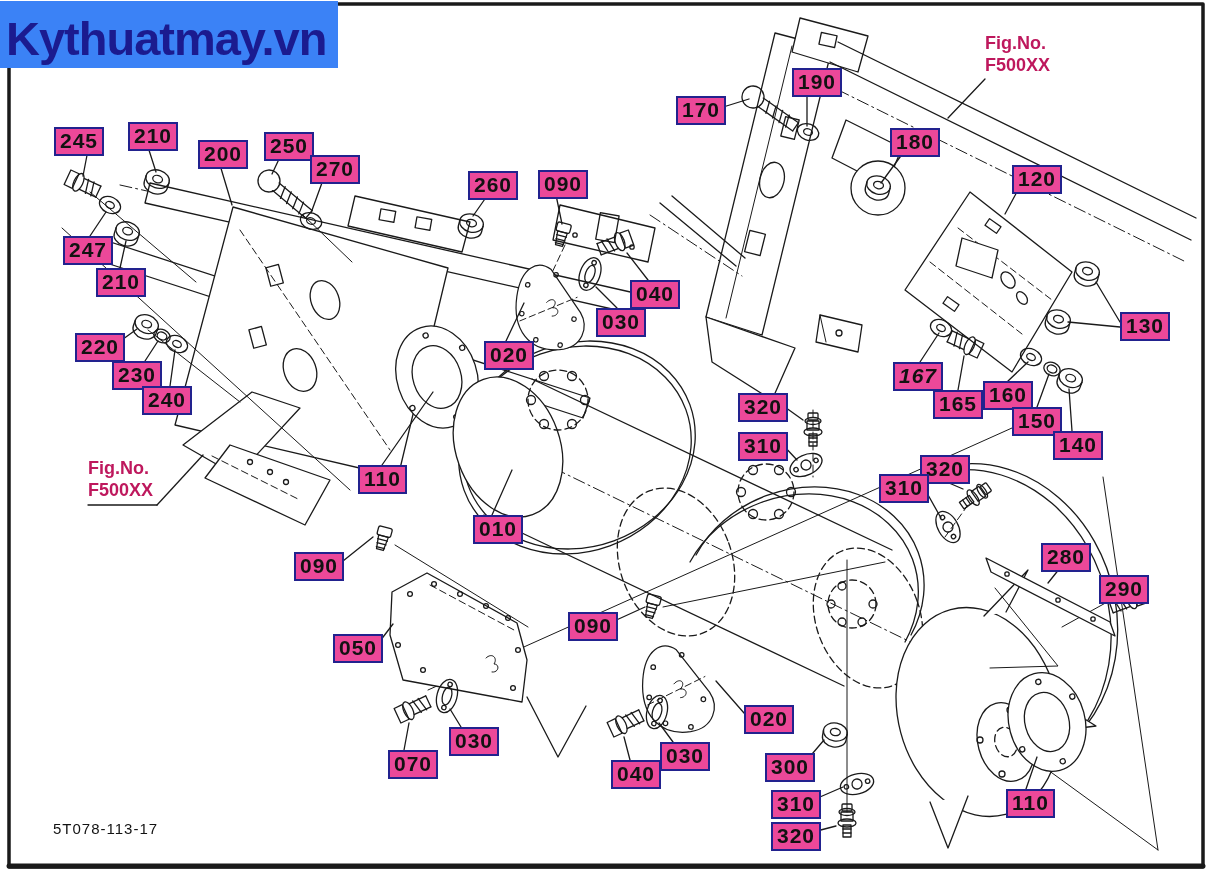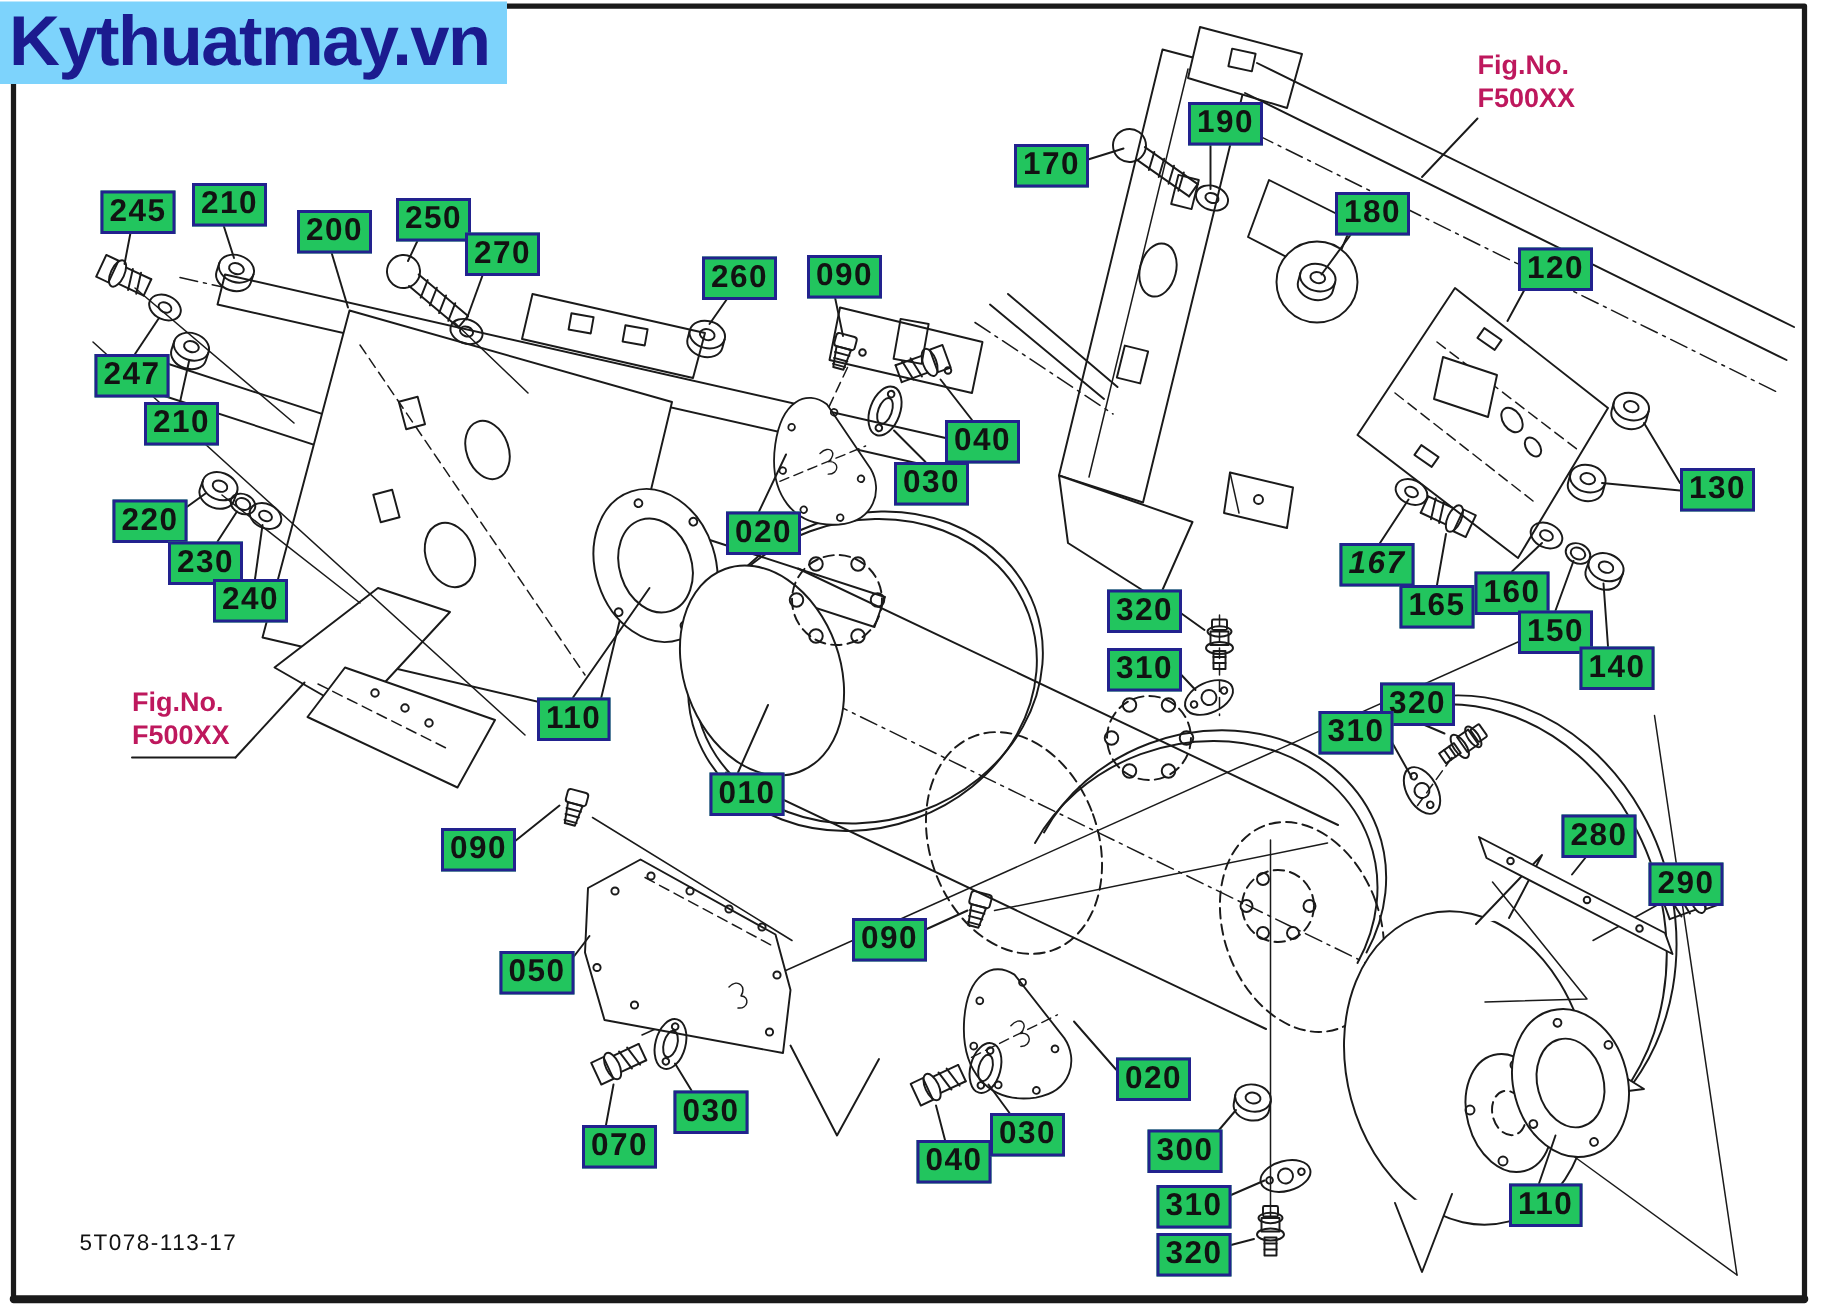--- a/index.html
+++ b/index.html
@@ -8,27 +8,27 @@
   #art{position:absolute;left:0;top:0;}
   
   #art *{stroke:#1a1a1a;stroke-width:1.3;fill:none;stroke-linejoin:round;stroke-linecap:round;}
   #art .wf{fill:#ffffff;}
   #art .dash{stroke-dasharray:7 4;}
   #art .dashdot{stroke-dasharray:12 4 2 4;}
   #art .thin{stroke-width:1;}
   #art .frame{stroke-width:3.5;}
   #art .frame-b{stroke-width:5;}
   #art .leader{stroke-width:1.1;}
-  .part-label{position:absolute;border:2px solid #22228e;background:#22c55e;color:#121212;
+  .part-label{position:absolute;border:2px solid #22228e;background:#ec4899;color:#121212;
               font-size:21px;font-weight:600;line-height:1.05;padding:1px 4px 2px;letter-spacing:1px;
               white-space:nowrap;z-index:5;}
   .fig-ref{position:absolute;color:#be185d;font-size:18px;font-weight:600;line-height:1.22;
            z-index:5;white-space:nowrap;}
   .watermark{position:absolute;left:0;top:1px;color:#1b1b8f;font-size:47px;font-weight:bold;
-             background:#7dd3fc;padding:2px 12px 6px 6px;line-height:1;z-index:6;letter-spacing:-1px;}
+             background:#3b82f6;padding:14px 12px 6px 6px;line-height:1;z-index:6;letter-spacing:-1px;}
   .drawing-number{position:absolute;left:53px;top:820px;font-size:15px;color:#121212;
                   letter-spacing:1px;z-index:5;}
 </style>
 </head>
 <body>
 
 <div class="stage">
 
   <svg id="art" width="1216" height="873" viewBox="0 0 1216 873">
 
@@ -538,21 +538,21 @@
         <line x1="813" y1="800" x2="843" y2="787"></line>
         <line x1="813" y1="832" x2="836" y2="826"></line>
         <line x1="1026" y1="789" x2="1037" y2="757"></line>
         <line x1="88" y1="505" x2="157" y2="505"></line>
         <line x1="157" y1="505" x2="203" y2="455"></line>
         <line x1="985" y1="79" x2="948" y2="118"></line>
       </g>
   </svg>
 
   <div id="labels">
-      <div class="part-label" style="left: 67px; top: 127px;">245</div>
+      <div class="part-label" style="left: 54px; top: 127px;">245</div>
       <div class="part-label" style="left: 128px; top: 122px;">210</div>
       <div class="part-label" style="left: 198px; top: 140px;">200</div>
       <div class="part-label" style="left: 264px; top: 132px;">250</div>
       <div class="part-label" style="left: 310px; top: 155px;">270</div>
       <div class="part-label" style="left: 468px; top: 171px;">260</div>
       <div class="part-label" style="left: 538px; top: 170px;">090</div>
       <div class="part-label" style="left: 676px; top: 96px;">170</div>
       <div class="part-label" style="left: 792px; top: 68px;">190</div>
       <div class="part-label" style="left: 890px; top: 128px;">180</div>
       <div class="part-label" style="left: 1012px; top: 165px;">120</div>

